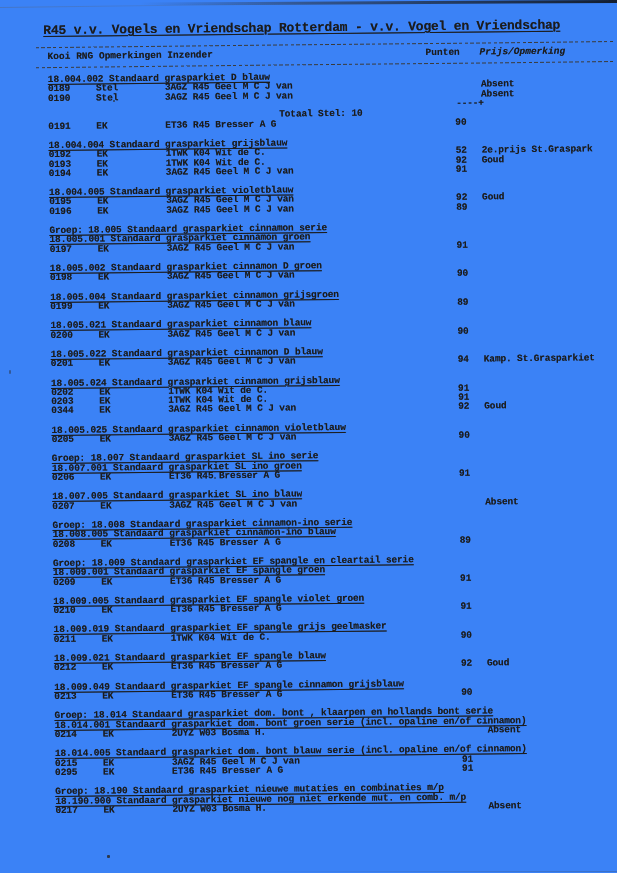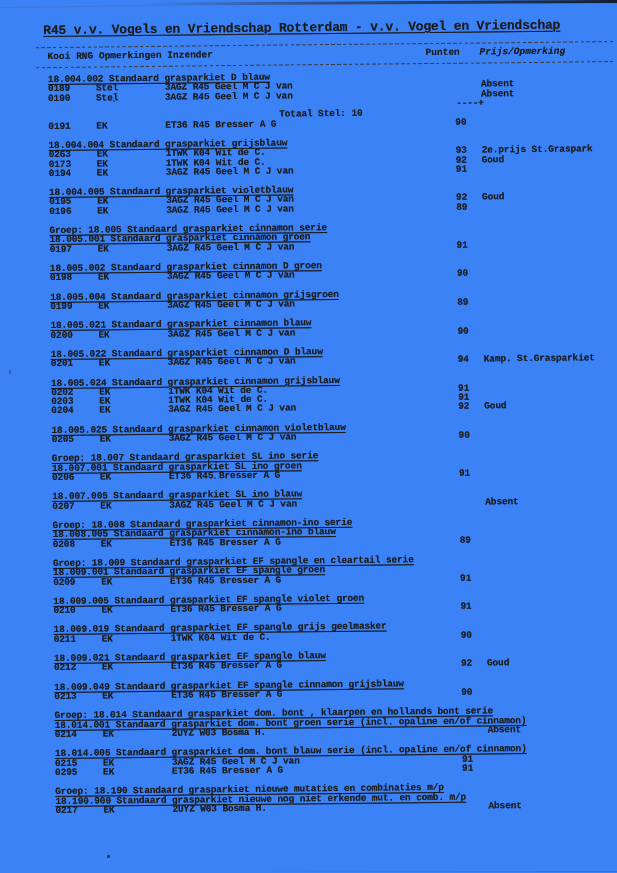--- a/index.html
+++ b/index.html
@@ -118,28 +118,28 @@
             <span class="c-opm">EK</span>
             <span class="c-inz">ET36 R45 Bresser A G</span>
             <span class="c-pnt">90</span>
           </div>
         </div>
         <div class="block">
           <div class="line">
             <span class="c-lead u">18.004.004 Standaard grasparkiet grijsblauw</span>
           </div>
           <div class="line">
-            <span class="c-kooi">0263</span>
+            <span class="c-kooi">0192</span>
             <span class="c-opm">EK</span>
             <span class="c-inz">1TWK K04 Wit de C.</span>
-            <span class="c-pnt">93</span>
+            <span class="c-pnt">52</span>
             <span class="c-prijs">2e.prijs St.Graspark</span>
           </div>
           <div class="line">
-            <span class="c-kooi">0173</span>
+            <span class="c-kooi">0193</span>
             <span class="c-opm">EK</span>
             <span class="c-inz">1TWK K04 Wit de C.</span>
             <span class="c-pnt">92</span>
             <span class="c-prijs">Goud</span>
           </div>
           <div class="line">
             <span class="c-kooi">0194</span>
             <span class="c-opm">EK</span>
             <span class="c-inz">3AGZ R45 Geel M C J van</span>
             <span class="c-pnt">91</span>
@@ -232,21 +232,21 @@
             <span class="c-inz">1TWK K04 Wit de C.</span>
             <span class="c-pnt">91</span>
           </div>
           <div class="line">
             <span class="c-kooi">0203</span>
             <span class="c-opm">EK</span>
             <span class="c-inz">1TWK K04 Wit de C.</span>
             <span class="c-pnt">91</span>
           </div>
           <div class="line">
-            <span class="c-kooi">0204</span>
+            <span class="c-kooi">0344</span>
             <span class="c-opm">EK</span>
             <span class="c-inz">3AGZ R45 Geel M C J van</span>
             <span class="c-pnt">92</span>
             <span class="c-prijs">Goud</span>
           </div>
         </div>
         <div class="block">
           <div class="line">
             <span class="c-lead u">18.005.025 Standaard grasparkiet cinnamon violetblauw</span>
           </div>

